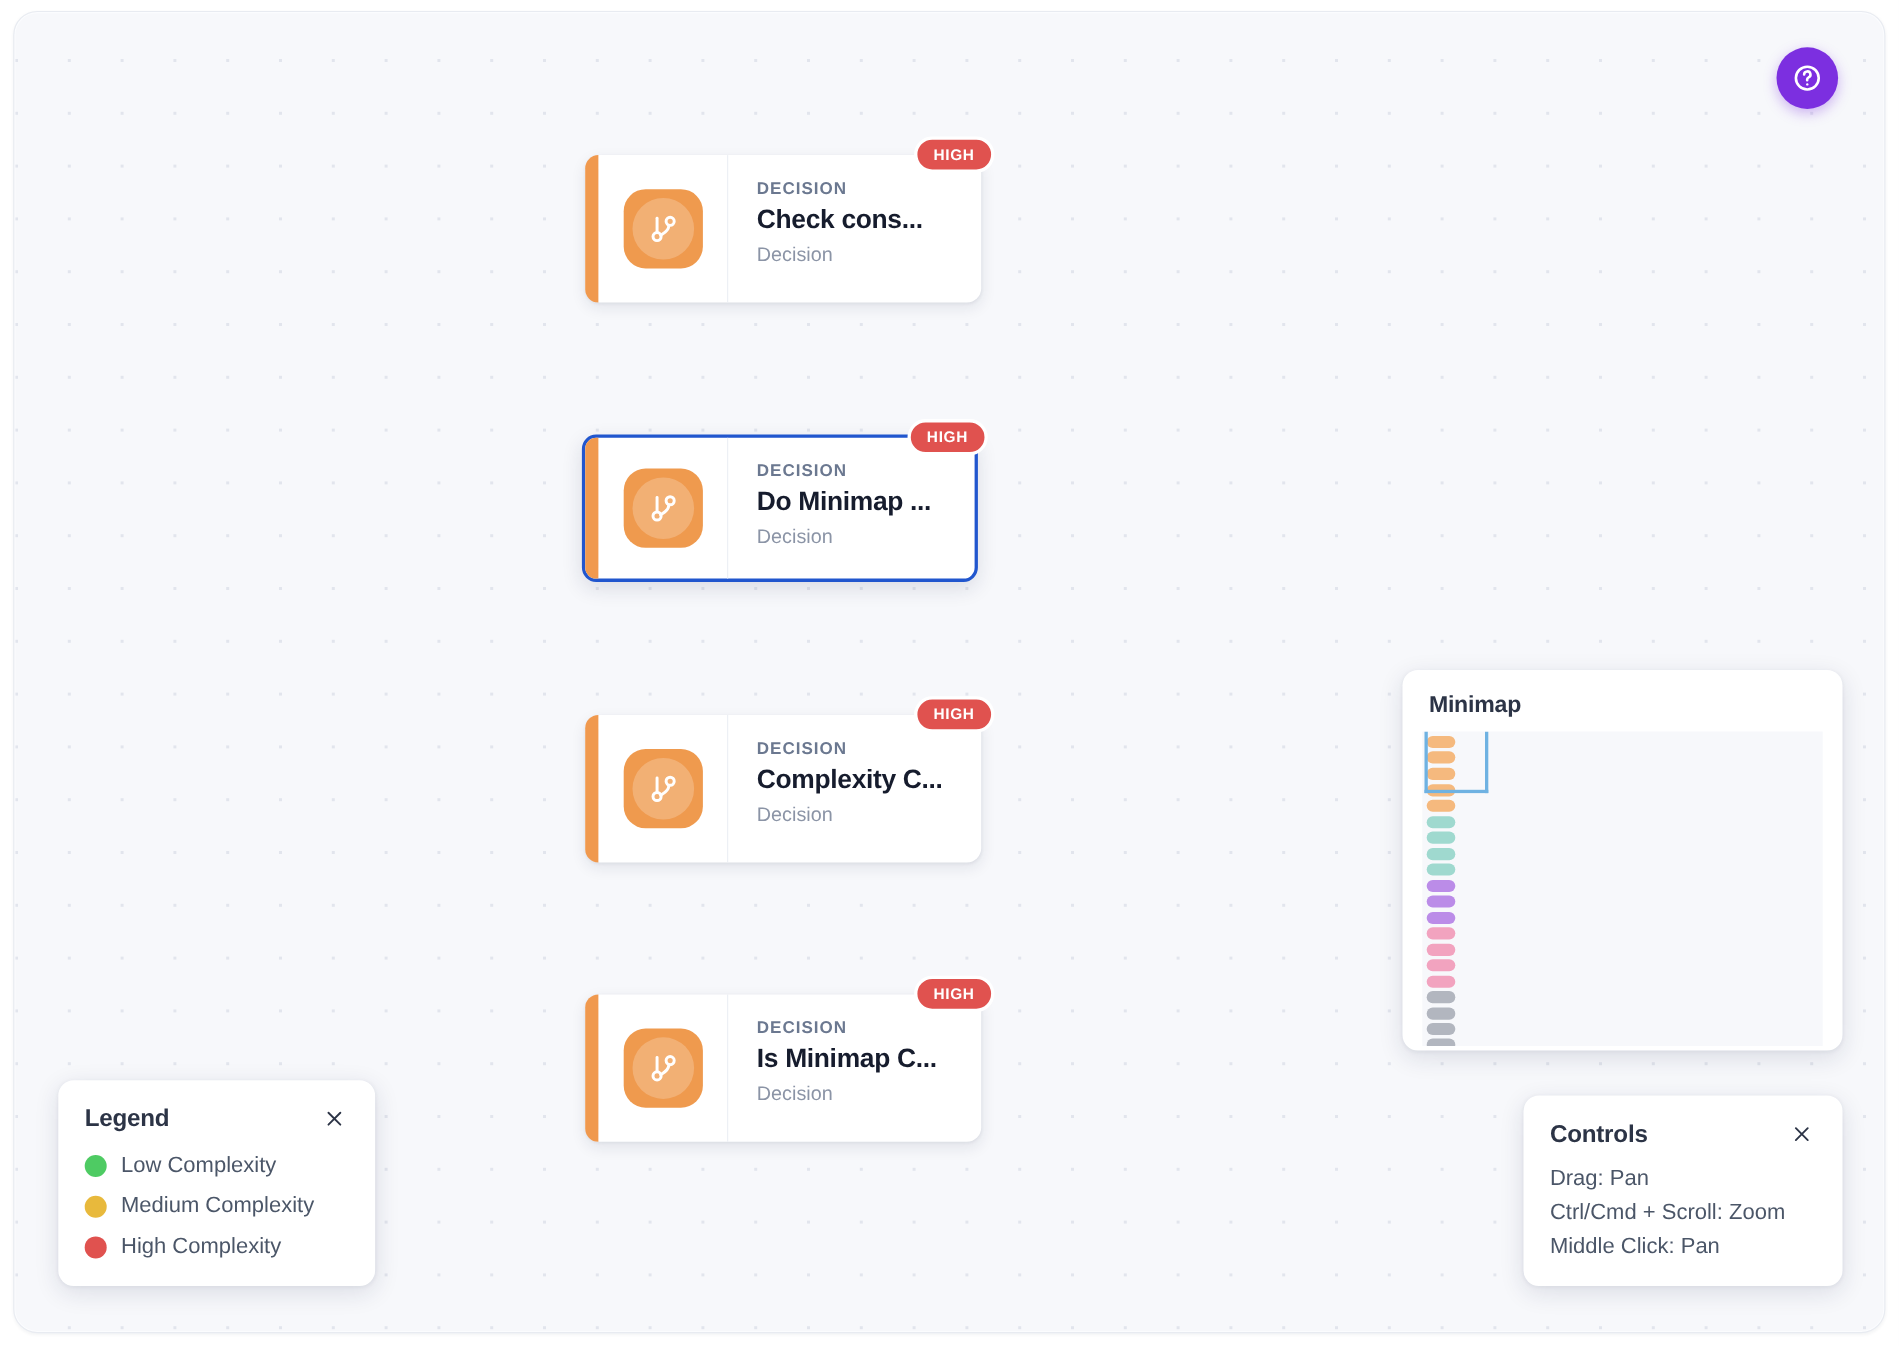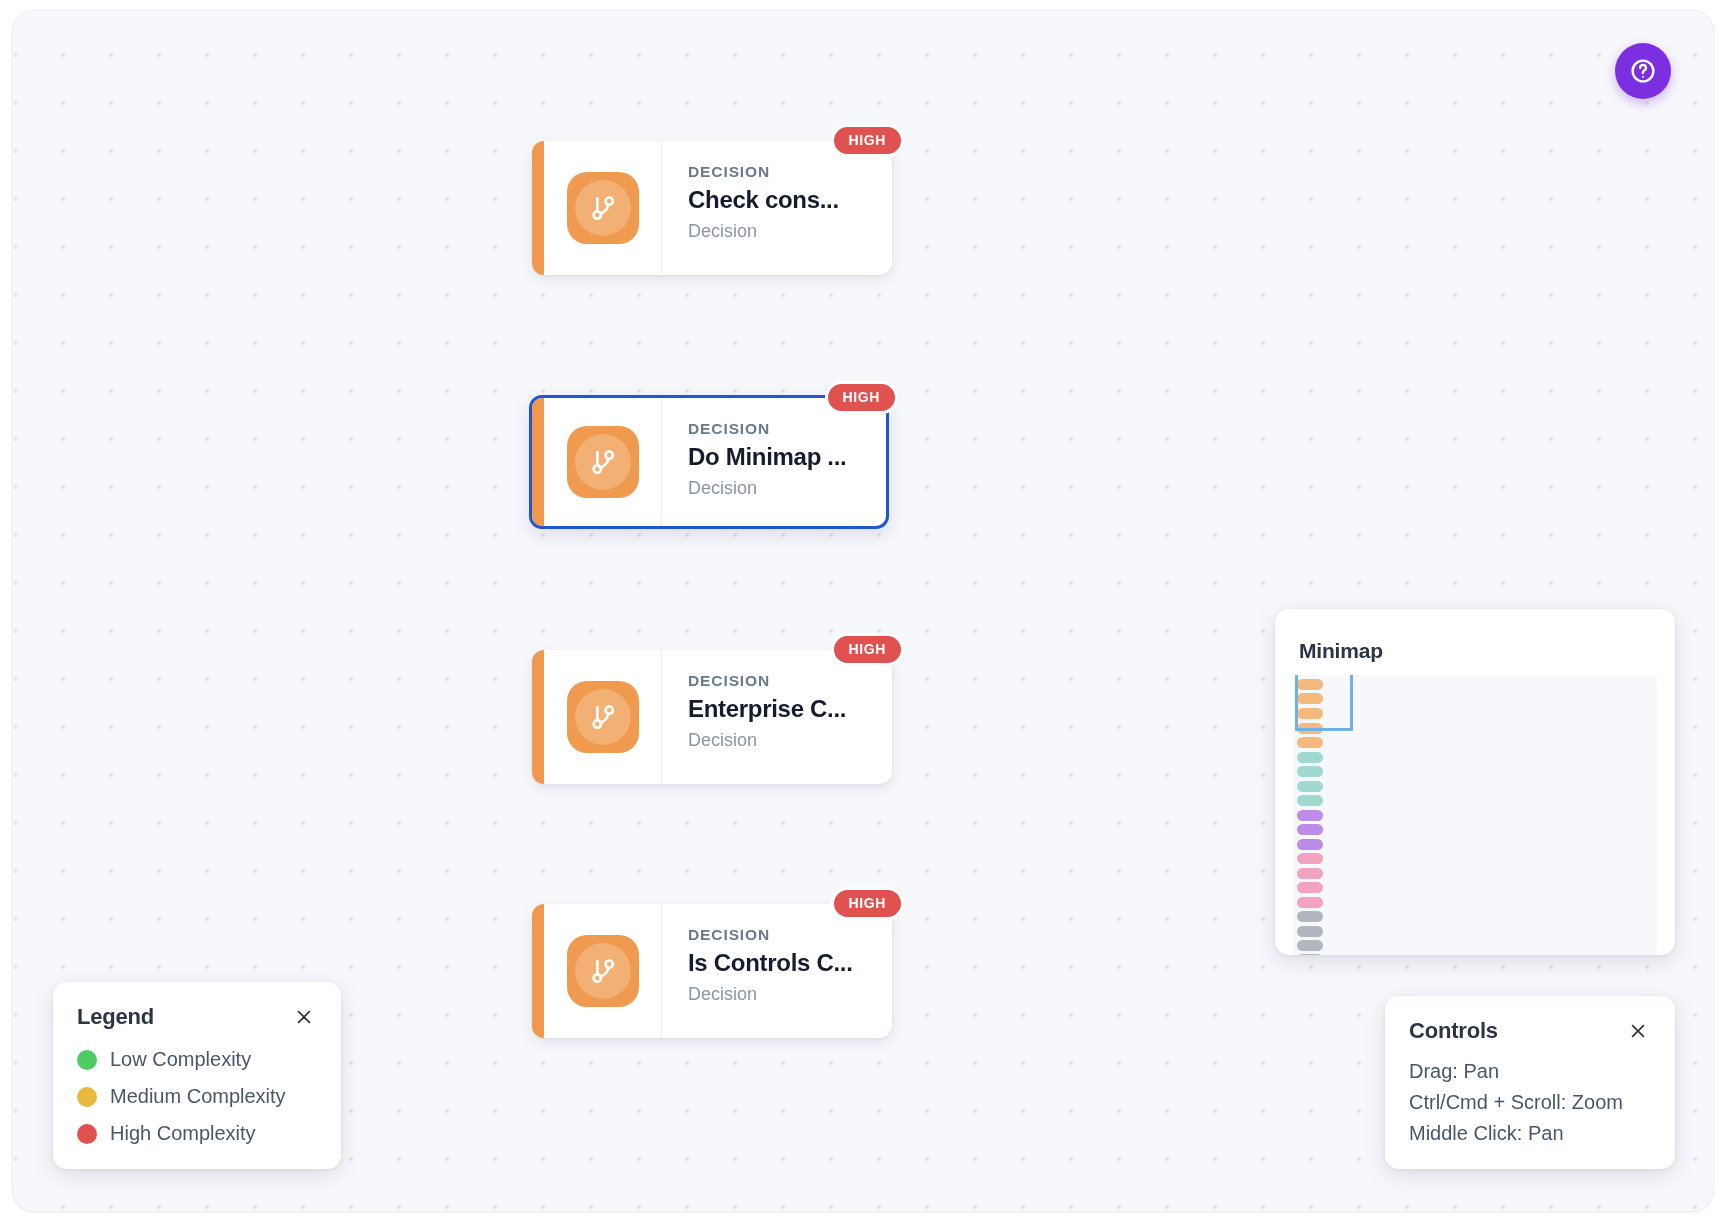--- a/index.html
+++ b/index.html
@@ -222,21 +222,21 @@
   #minimap-panel {
     right: 38px;
     top: 598px;
     width: 400px;
     height: 346px;
     padding: 0;
     overflow: hidden;
     z-index: 20;
   }
   #minimap-head {
-    padding: 30px 24px 12px;
+    padding: 20px 24px 12px;
   }
   #minimap-head .panel-title { font-size: 21px; }
   #minimap-canvas {
     position: relative;
     margin: 0 18px 0 18px;
     height: 286px;
     background: #f7f8fb;
     overflow: hidden;
   }
   .mm-node {
@@ -320,40 +320,40 @@
   <svg width="34" height="34" viewBox="0 0 24 24" fill="none" stroke="#ffffff" stroke-width="1.9" stroke-linecap="round" stroke-linejoin="round">
     <path d="M8 5.2 V14"></path>
     <circle cx="8" cy="17" r="2.6"></circle>
     <circle cx="16.4" cy="7.2" r="2.6"></circle>
     <path d="M15.6 10 C15.2 14 11.6 15.2 10.3 16.2"></path>
   </svg>
             </div>
           </div>
           <div class="node-body">
             <div class="node-kicker">DECISION</div>
-            <div class="node-title">Enterprise C...</div>
+            <div class="node-title">Complexity C...</div>
             <div class="node-sub">Decision</div>
           </div>
           <div class="node-badge" style="background: rgb(224, 82, 79);">HIGH</div>
         </div>
         <div class="node-card" style="left: 519px; top: 893px;">
           <div class="node-accent" style="background: rgb(240, 153, 78);"></div>
           <div class="node-iconwrap">
             <div class="node-icon">
   <svg width="34" height="34" viewBox="0 0 24 24" fill="none" stroke="#ffffff" stroke-width="1.9" stroke-linecap="round" stroke-linejoin="round">
     <path d="M8 5.2 V14"></path>
     <circle cx="8" cy="17" r="2.6"></circle>
     <circle cx="16.4" cy="7.2" r="2.6"></circle>
     <path d="M15.6 10 C15.2 14 11.6 15.2 10.3 16.2"></path>
   </svg>
             </div>
           </div>
           <div class="node-body">
             <div class="node-kicker">DECISION</div>
-            <div class="node-title">Is Controls C...</div>
+            <div class="node-title">Is Minimap C...</div>
             <div class="node-sub">Decision</div>
           </div>
           <div class="node-badge" style="background: rgb(224, 82, 79);">HIGH</div>
         </div>
       </div>
 
     <div id="minimap-panel" class="panel">
       <div id="minimap-head">
         <div class="panel-title">Minimap</div>
       </div>

